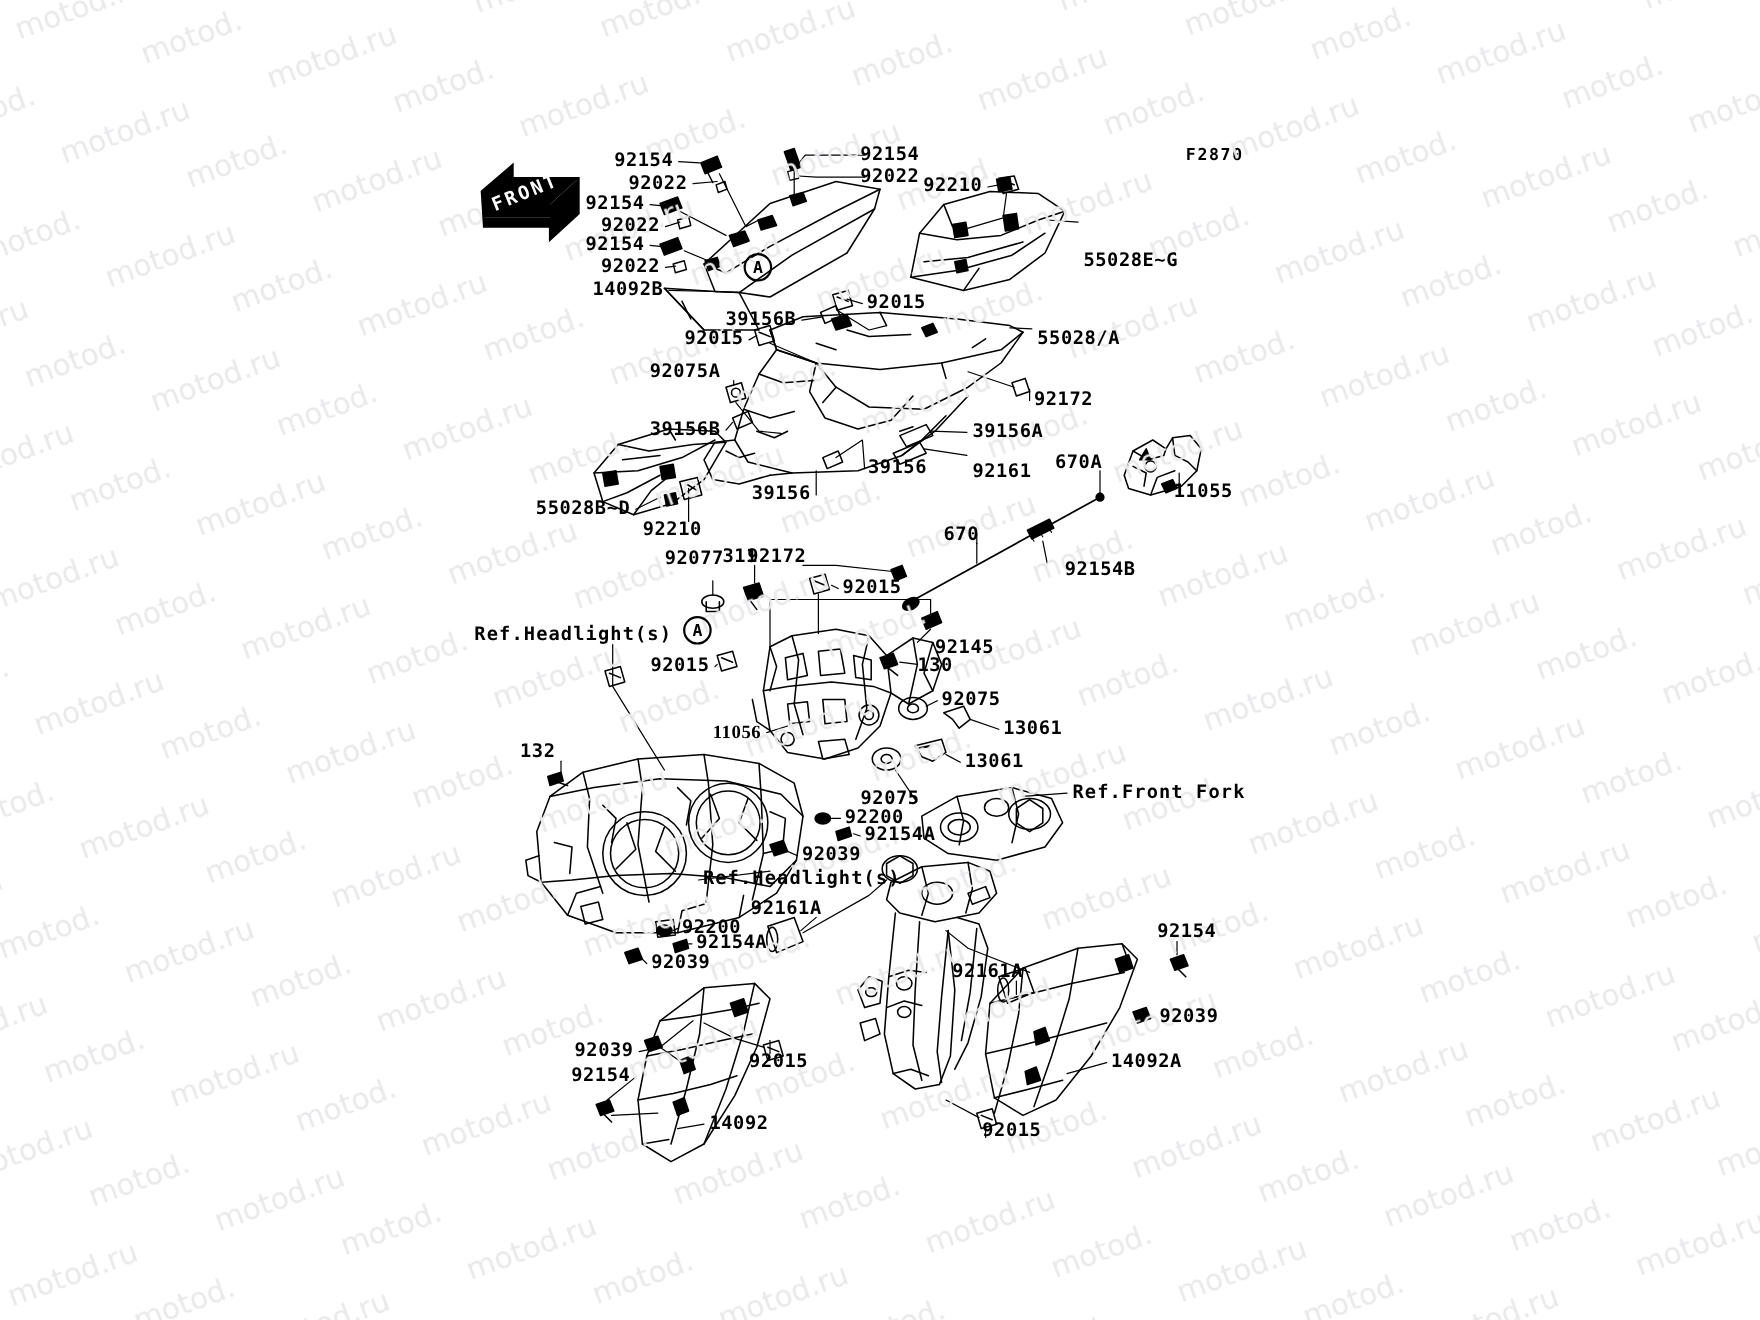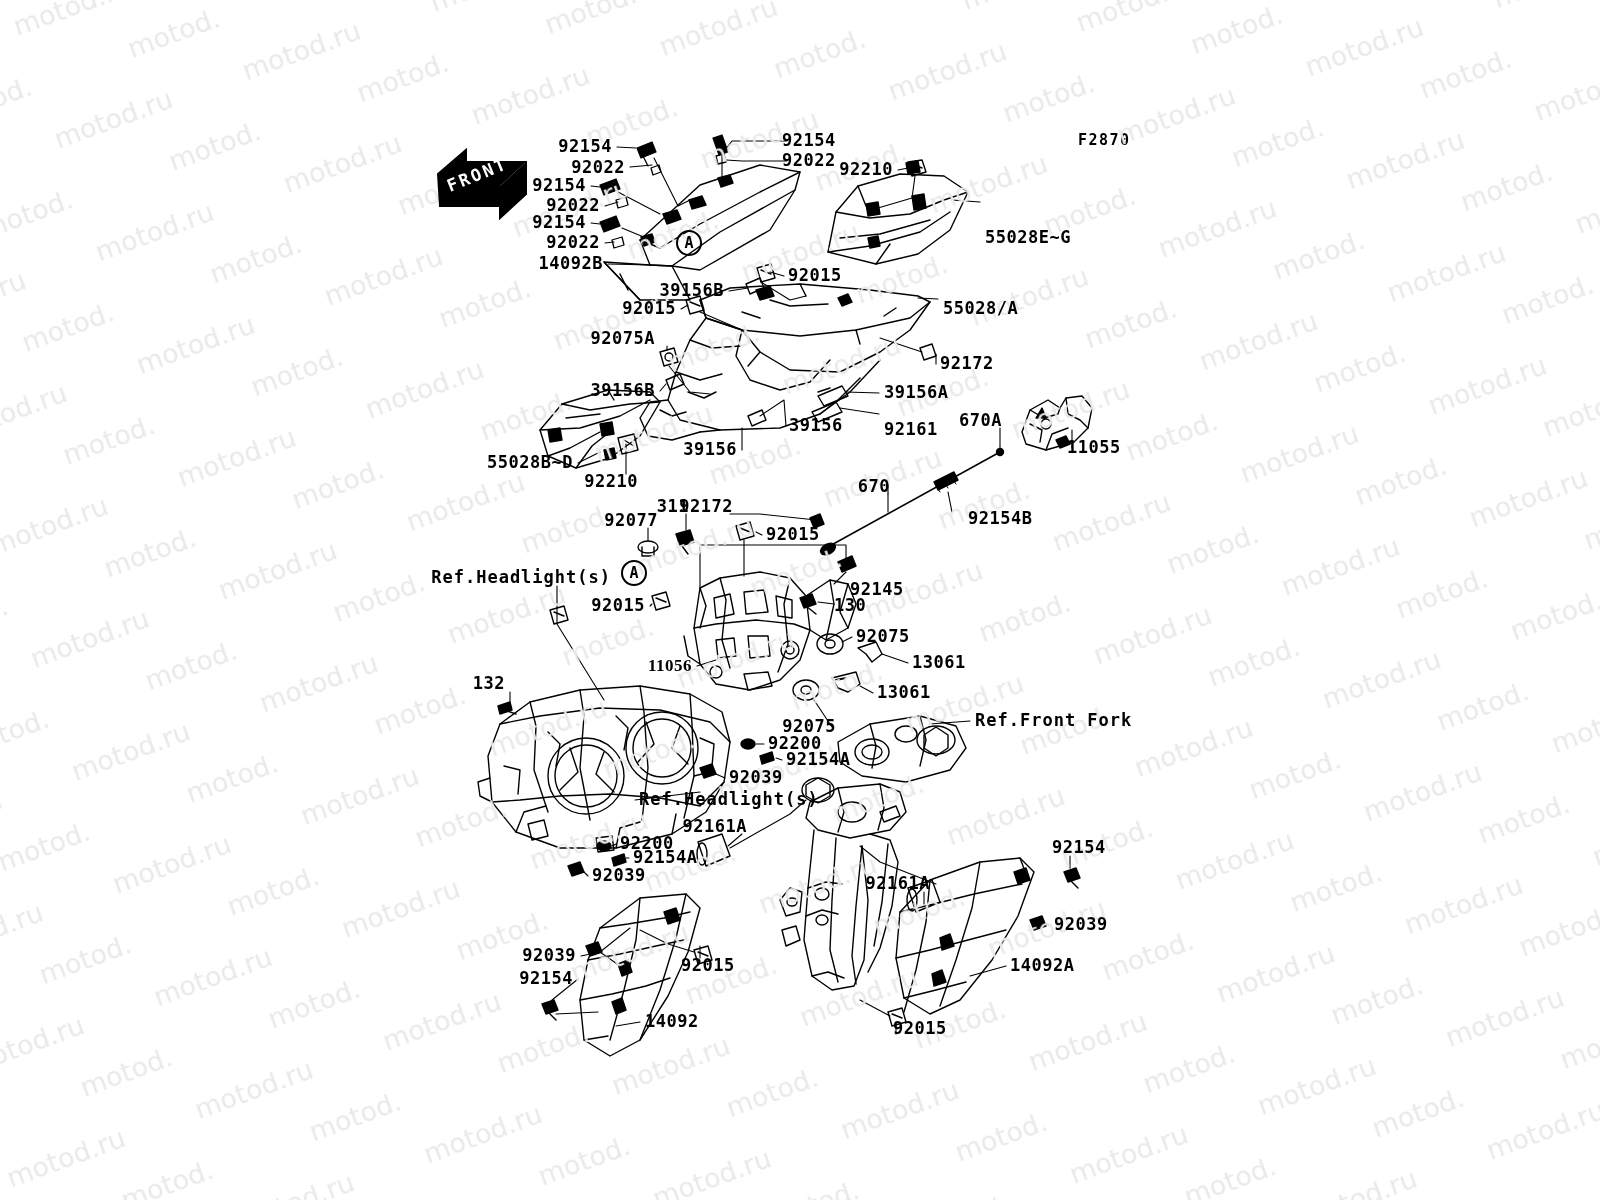--- a/index.html
+++ b/index.html
@@ -539,21 +539,21 @@
       <div class="lbl" style="left: 789px; top: 417px;">39156</div>
       <div class="lbl right" style="left: 1002px; top: 412px;">670A</div>
       <div class="lbl" style="left: 1067px; top: 439px;">11055</div>
       <div class="lbl right" style="left: 737px; top: 441px;">39156</div>
       <div class="lbl right" style="left: 573px; top: 454px;">55028B~D</div>
       <div class="lbl right" style="left: 638px; top: 473px;">92210</div>
       <div class="lbl right" style="left: 890px; top: 478px;">670</div>
       <div class="lbl" style="left: 968px; top: 510px;">92154B</div>
       <div class="lbl right" style="left: 689px; top: 498px;">311</div>
       <div class="lbl right" style="left: 733px; top: 498px;">92172</div>
-      <div class="lbl right" style="left: 658px; top: 512px;">92077</div>
+      <div class="lbl right" style="left: 658px; top: 500px;">92077</div>
       <div class="lbl" style="left: 766px; top: 526px;">92015</div>
       <div class="lbl" style="left: 838px; top: 581px; margin-left: 12px;">92145</div>
       <div class="lbl" style="left: 834px; top: 597px;">130</div>
       <div class="lbl right" style="left: 645px; top: 597px;">92015</div>
       <div class="lbl" style="left: 856px; top: 628px;">92075</div>
       <div class="lbl" style="left: 912px; top: 654px;">13061</div>
       <div class="lbl right" style="left: 692px; top: 657px; font-family: Liberation Serif, serif;">11056</div>
       <div class="lbl" style="left: 877px; top: 684px;">13061</div>
       <div class="lbl right" style="left: 836px; top: 718px;">92075</div>
       <div class="lbl right" style="left: 505px; top: 675px;">132</div>

